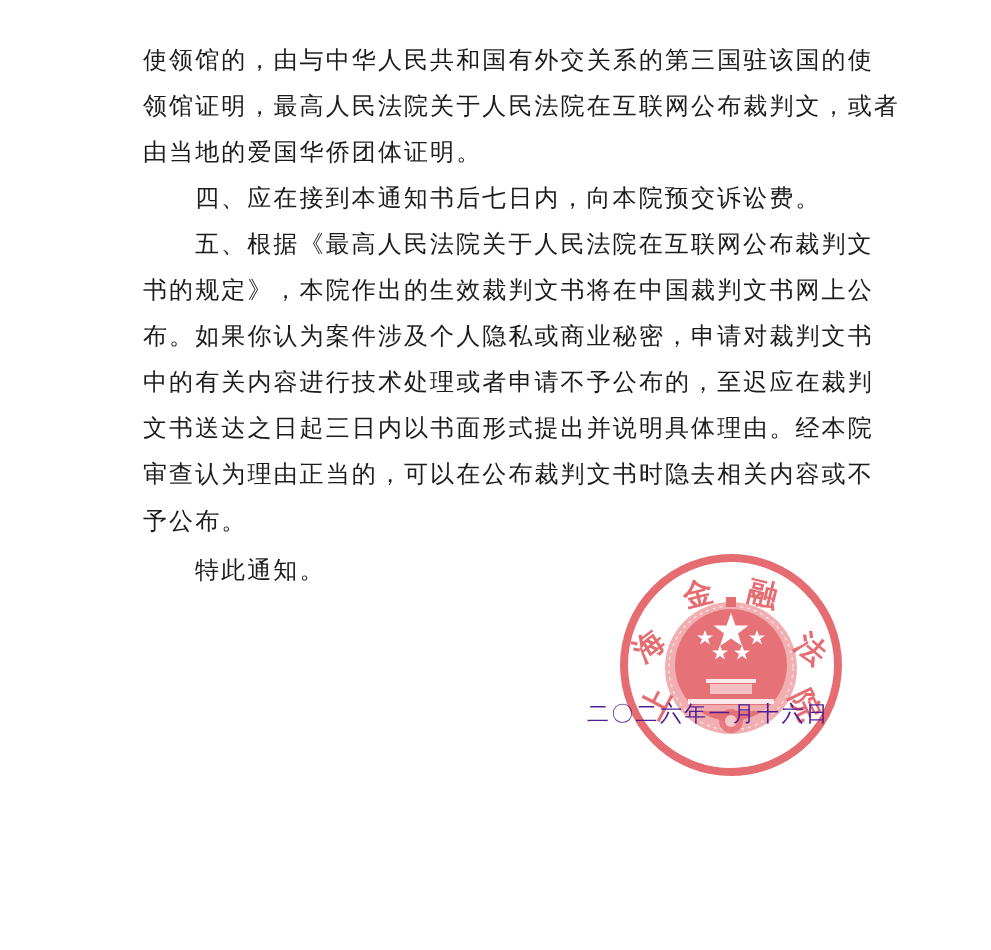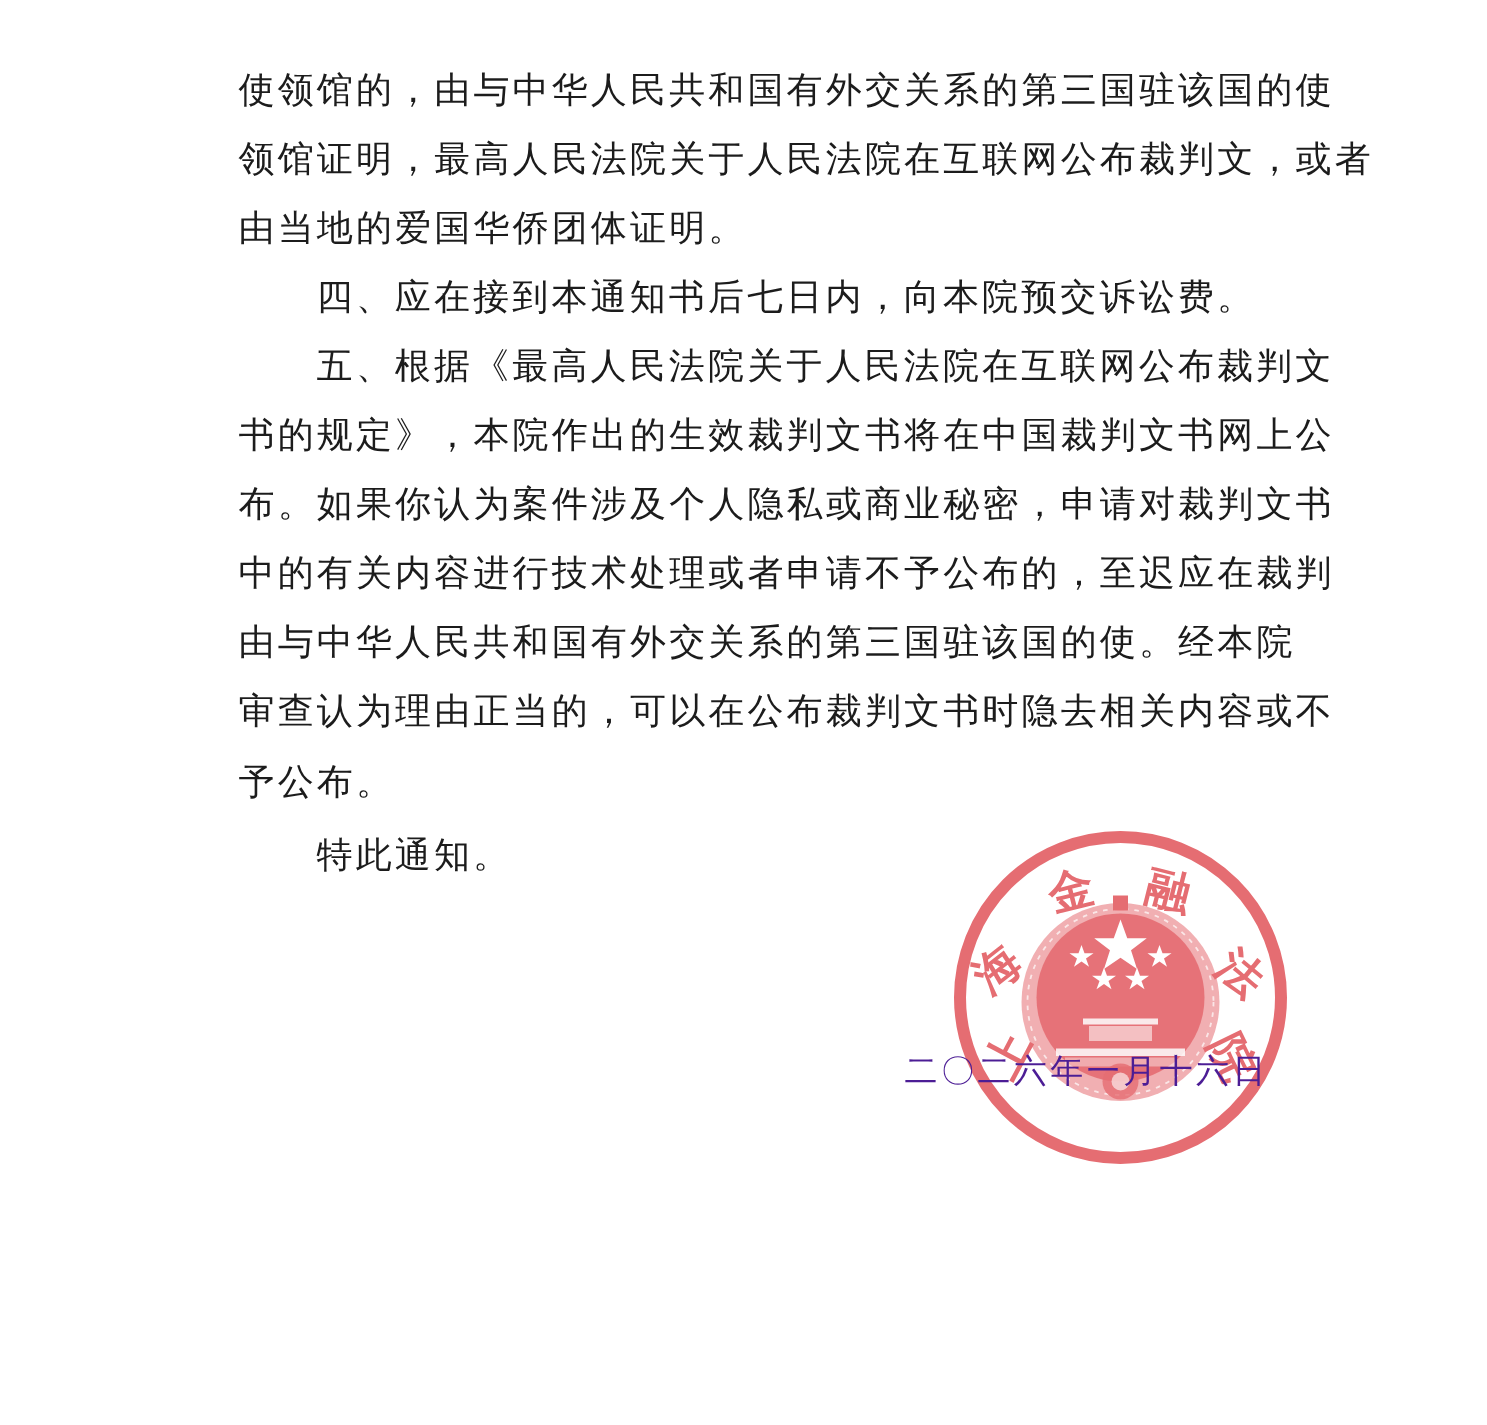--- a/index.html
+++ b/index.html
@@ -10,21 +10,21 @@
     body {
       width: 991px;
       height: 950px;
       position: relative;
       overflow: hidden;
       font-family: "DejaVu Serif", "Liberation Serif", serif;
       color: #1c1c1c;
     }
     .page {
       position: absolute;
-      left: 16px;
+      left: 0;
       top: 0;
       width: 886px;
       height: 950px;
       background: #ffffff;
     }
     .line {
       position: absolute;
       left: 143px;
       width: 740px;
       height: 46px;
@@ -63,21 +63,21 @@
 <div class="page">
 
   <div class="line" style="top:37px;">使领馆的，由与中华人民共和国有外交关系的第三国驻该国的使</div>
   <div class="line" style="top:83px;">领馆证明，最高人民法院关于人民法院在互联网公布裁判文，或者</div>
   <div class="line" style="top:129px;">由当地的爱国华侨团体证明。</div>
   <div class="line indent" style="top:221px;">五、根据《最高人民法院关于人民法院在互联网公布裁判文</div>
   <div class="line indent" style="top:175px;">四、应在接到本通知书后七日内，向本院预交诉讼费。</div>
   <div class="line" style="top:267px;">书的规定》，本院作出的生效裁判文书将在中国裁判文书网上公</div>
   <div class="line" style="top:313px;">布。如果你认为案件涉及个人隐私或商业秘密，申请对裁判文书</div>
   <div class="line" style="top:359px;">中的有关内容进行技术处理或者申请不予公布的，至迟应在裁判</div>
-  <div class="line" style="top:405px;">由与中华人民共和国有外交关系的第三国驻该国的使。经本院</div>
+  <div class="line" style="top:405px;">文书送达之日起三日内以书面形式提出并说明具体理由。经本院</div>
   <div class="line" style="top:451px;">审查认为理由正当的，可以在公布裁判文书时隐去相关内容或不</div>
   <div class="line" style="top:498px;">予公布。</div>
   <div class="line indent" style="top:547px;">特此通知。</div>
 
   <div class="seal">
     <svg width="230" height="224" viewBox="0 0 230 224" xmlns="http://www.w3.org/2000/svg">
 
       <circle cx="115" cy="112" r="107" fill="none" stroke="#e2595f" stroke-width="8"></circle>
 
       <g>

